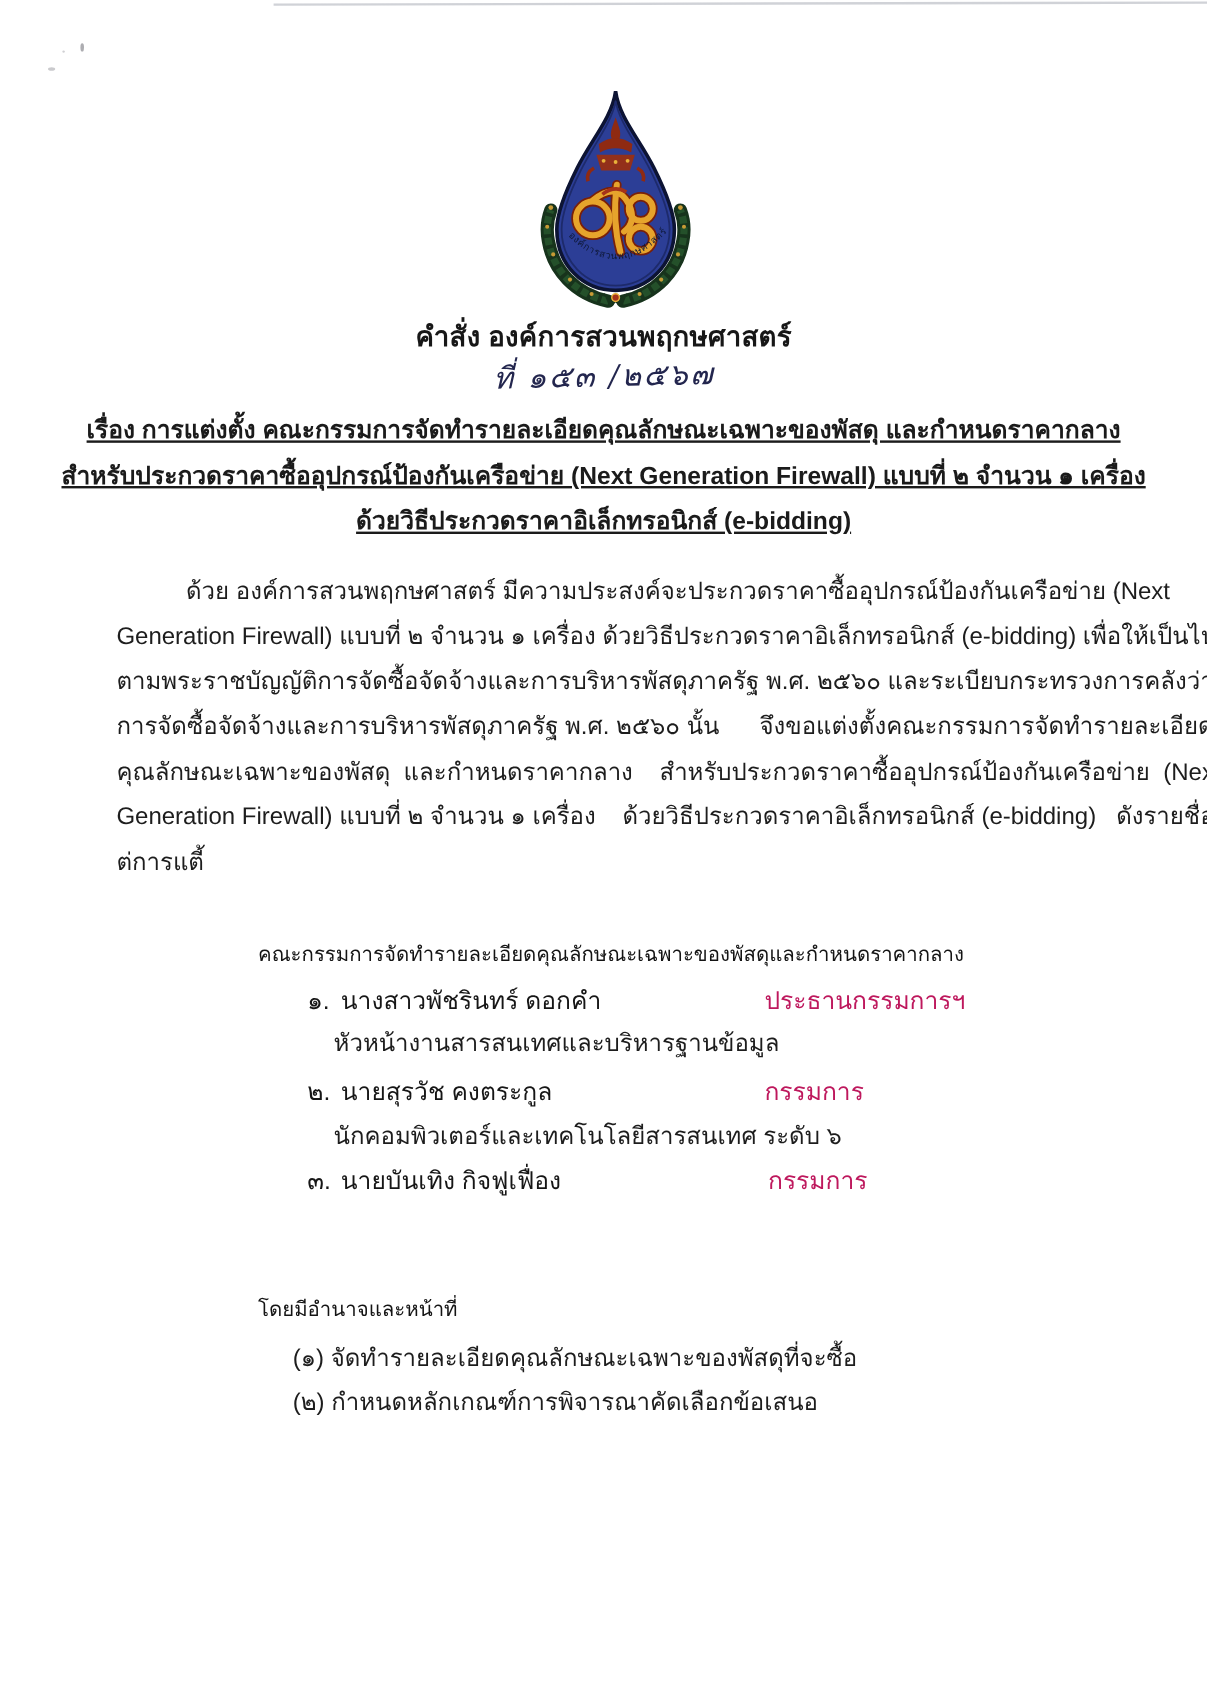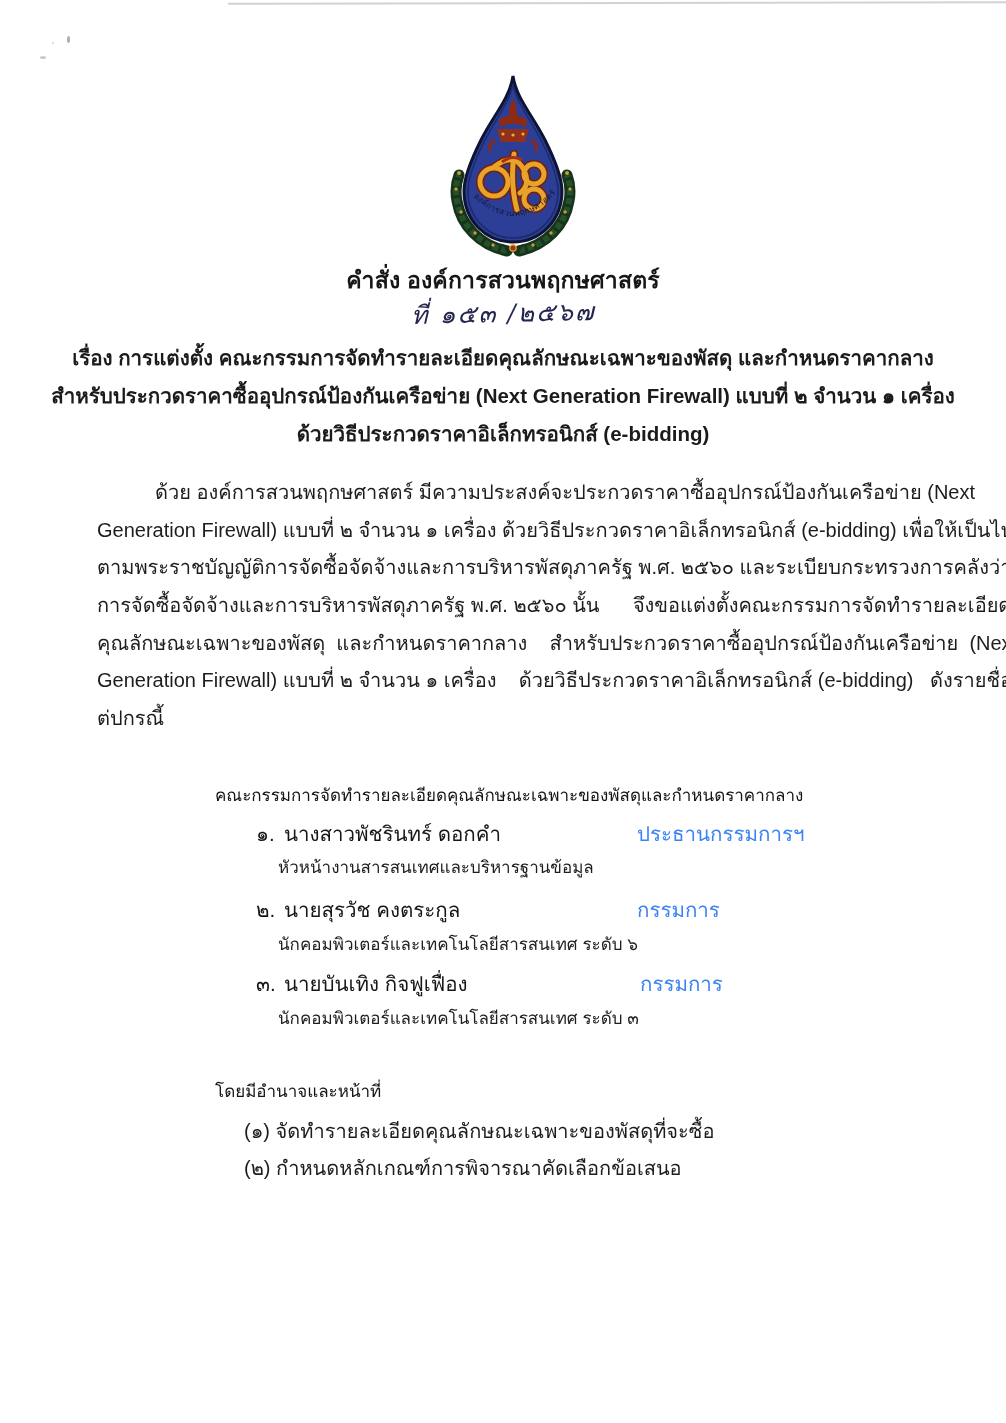--- a/index.html
+++ b/index.html
@@ -9,38 +9,38 @@
     margin:0 auto;
     background:#ffffff;
     overflow:hidden;
     font-family:"Liberation Sans","DejaVu Sans",sans-serif;
     color:#1e1e1e;
   }
   .abs{position:absolute;}
   .center-line{position:absolute;left:0;width:100%;text-align:center;white-space:pre;}
   .t{white-space:pre;}
   .headline{font-size:23px;font-weight:bold;letter-spacing:.2px;color:#171717;}
-  .subject{font-size:20.5px;font-weight:bold;color:#1b1b1b;}
+  .subject{font-size:20.5px;font-weight:bold;color:#1b1b1b;text-decoration:underline;}
   .bodytext{font-size:20px;color:#1d1d1d;}
   .handnum{
     font-family:"DejaVu Serif","Liberation Serif",serif;
     font-style:italic;
     font-size:25px;
     color:#23264e;
     transform:rotate(-1.2deg);
     letter-spacing:2px;
   }
   .scanline{
     position:absolute;top:2px;left:228px;width:778px;height:2px;
     background:#aaadb6;opacity:.55;transform:rotate(-.12deg);
   }
   .speck{position:absolute;background:#8a8a90;border-radius:50%;}
   .committee-name{font-size:20.5px;color:#161616;}
-  .committee-role{font-size:20.5px;color:#3b82f6;}
-  .committee-title{font-size:17px;color:#1d1d1d;}
+  .committee-role{font-size:20.5px;color:#be185d;}
+  .committee-title{font-size:20px;color:#1d1d1d;}
   .sec-head{font-size:17px;color:#141414;}
 </style>
 </head>
 <body>
 
 <div class="page">
 
   <div class="scanline"></div>
   <div class="speck" style="left:67px;top:36px;width:3px;height:7px;opacity:.7"></div>
   <div class="speck" style="left:40px;top:56px;width:6px;height:3px;opacity:.45"></div>
@@ -124,36 +124,35 @@
   <div class="center-line subject" style="top:341px;">เรื่อง การแต่งตั้ง คณะกรรมการจัดทำรายละเอียดคุณลักษณะเฉพาะของพัสดุ และกำหนดราคากลาง</div>
   <div class="center-line subject" style="top:379px;">สำหรับประกวดราคาซื้ออุปกรณ์ป้องกันเครือข่าย (Next Generation Firewall) แบบที่ ๒ จำนวน ๑ เครื่อง</div>
   <div class="center-line subject" style="top:417px;">ด้วยวิธีประกวดราคาอิเล็กทรอนิกส์ (e-bidding)</div>
 
   <div class="abs bodytext t" style="left:155px;top:476px;">ด้วย องค์การสวนพฤกษศาสตร์ มีความประสงค์จะประกวดราคาซื้ออุปกรณ์ป้องกันเครือข่าย (Next</div>
   <div class="abs bodytext t" style="left:97px;top:514px;">Generation Firewall) แบบที่ ๒ จำนวน ๑ เครื่อง ด้วยวิธีประกวดราคาอิเล็กทรอนิกส์ (e-bidding) เพื่อให้เป็นไป</div>
   <div class="abs bodytext t" style="left:97px;top:551px;">ตามพระราชบัญญัติการจัดซื้อจัดจ้างและการบริหารพัสดุภาครัฐ พ.ศ. ๒๕๖๐ และระเบียบกระทรวงการคลังว่าด้วย</div>
   <div class="abs bodytext t" style="left:97px;top:589px;">การจัดซื้อจัดจ้างและการบริหารพัสดุภาครัฐ พ.ศ. ๒๕๖๐ นั้น      จึงขอแต่งตั้งคณะกรรมการจัดทำรายละเอียด</div>
   <div class="abs bodytext t" style="left:97px;top:627px;">คุณลักษณะเฉพาะของพัสดุ  และกำหนดราคากลาง    สำหรับประกวดราคาซื้ออุปกรณ์ป้องกันเครือข่าย  (Next</div>
   <div class="abs bodytext t" style="left:97px;top:664px;">Generation Firewall) แบบที่ ๒ จำนวน ๑ เครื่อง    ด้วยวิธีประกวดราคาอิเล็กทรอนิกส์ (e-bidding)   ดังรายชื่อ</div>
-  <div class="abs bodytext t" style="left:97px;top:702px;">ต่ปกรณี้</div>
+  <div class="abs bodytext t" style="left:97px;top:702px;">ต่การแตี้</div>
 
   <div class="abs sec-head t" style="left:215px;top:781px;">คณะกรรมการจัดทำรายละเอียดคุณลักษณะเฉพาะของพัสดุและกำหนดราคากลาง</div>
 
   <span class="abs committee-name t" style="left:256px;top:817px;">๑.</span>
   <span class="abs committee-name t" style="left:284px;top:817px;">นางสาวพัชรินทร์ ดอกคำ</span>
   <span class="abs committee-role t" style="left:637px;top:817px;">ประธานกรรมการฯ</span>
   <span class="abs committee-title t" style="left:278px;top:853px;">หัวหน้างานสารสนเทศและบริหารฐานข้อมูล</span>
 
   <span class="abs committee-name t" style="left:256px;top:893px;">๒.</span>
   <span class="abs committee-name t" style="left:284px;top:893px;">นายสุรวัช คงตระกูล</span>
   <span class="abs committee-role t" style="left:637px;top:893px;">กรรมการ</span>
   <span class="abs committee-title t" style="left:278px;top:930px;">นักคอมพิวเตอร์และเทคโนโลยีสารสนเทศ ระดับ ๖</span>
 
   <span class="abs committee-name t" style="left:256px;top:967px;">๓.</span>
   <span class="abs committee-name t" style="left:284px;top:967px;">นายบันเทิง กิจฟูเฟื่อง</span>
   <span class="abs committee-role t" style="left:640px;top:967px;">กรรมการ</span>
-  <span class="abs committee-title t" style="left:278px;top:1004px;">นักคอมพิวเตอร์และเทคโนโลยีสารสนเทศ ระดับ ๓</span>
 
   <div class="abs sec-head t" style="left:215px;top:1077px;">โดยมีอำนาจและหน้าที่</div>
   <div class="abs bodytext t" style="left:244px;top:1115px;">(๑) จัดทำรายละเอียดคุณลักษณะเฉพาะของพัสดุที่จะซื้อ</div>
   <div class="abs bodytext t" style="left:244px;top:1152px;">(๒) กำหนดหลักเกณฑ์การพิจารณาคัดเลือกข้อเสนอ</div>
 
 </div>
 
 </body></html>

